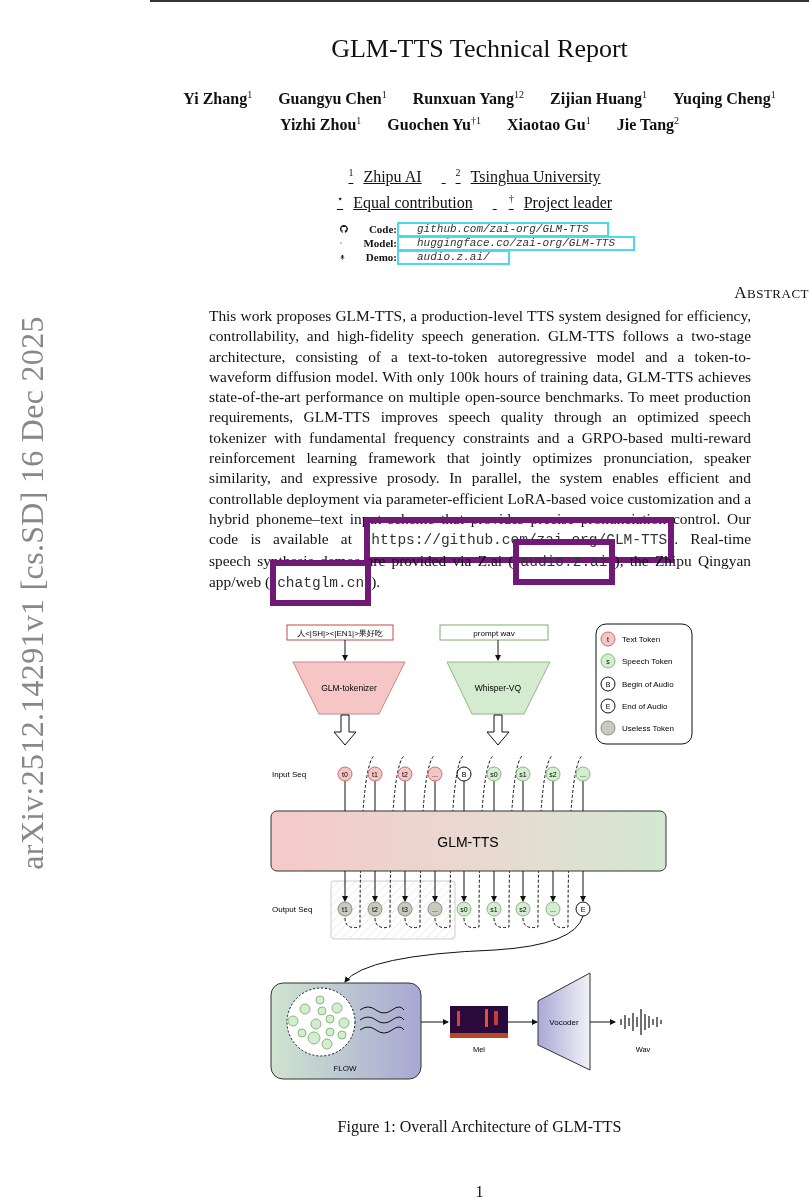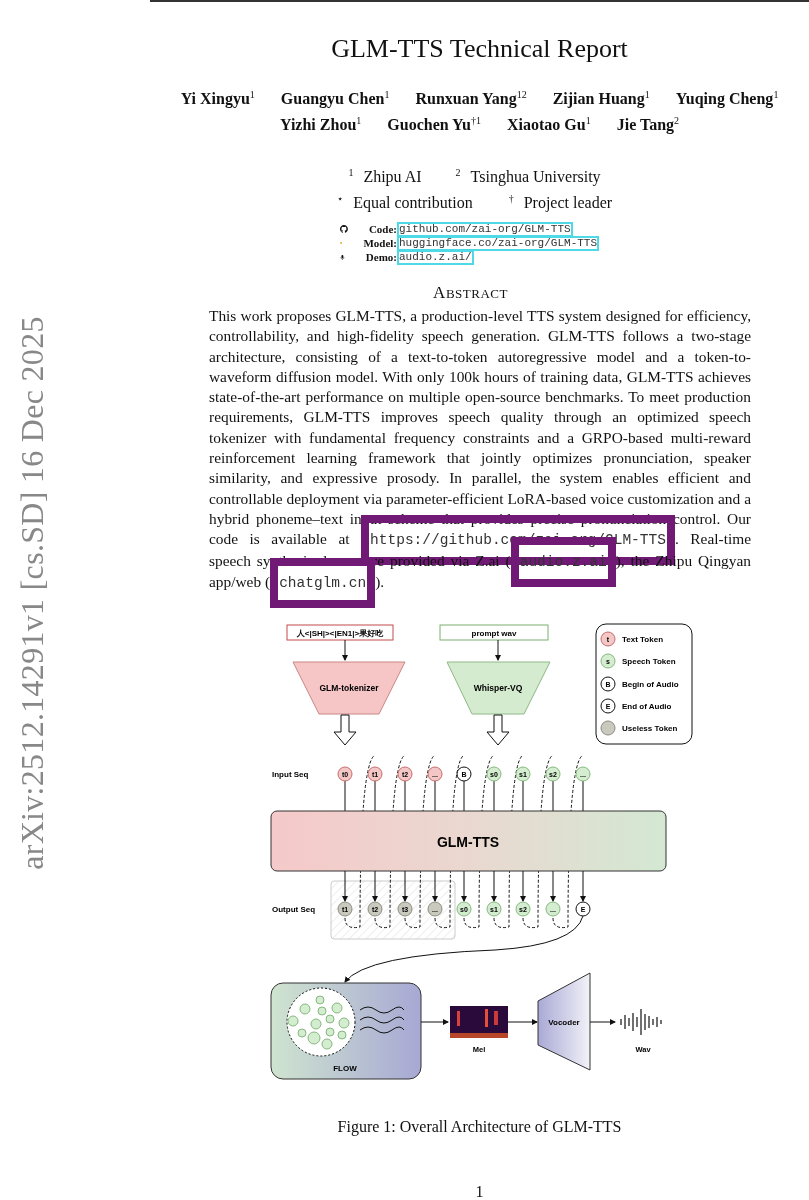--- a/index.html
+++ b/index.html
@@ -3,46 +3,46 @@
 <meta charset="utf-8">
 <style>
   html, body { margin:0; padding:0; background:#ffffff; }
   body { width:809px; height:1200px; position:relative; overflow:hidden; font-family:"Liberation Serif", serif; color:#111; }
   .topline { position:absolute; left:150px; top:0; width:659px; height:2px; background:#333; }
   .arxiv { position:absolute; left:-268px; top:573px; width:600px; height:40px; transform:rotate(-90deg); transform-origin:center; text-align:center; font-size:32px; color:#888; line-height:40px; white-space:nowrap; letter-spacing:0.3px; }
   .title { position:absolute; left:150px; width:659px; top:34px; text-align:center; font-weight:normal; font-size:26px; }
   .authors { position:absolute; left:150px; width:659px; top:84px; text-align:center; font-weight:bold; font-size:16px; line-height:21.5px; }
   .authors .a { margin:0 11px; white-space:nowrap; }
   sup { font-size:10px; font-weight:normal; vertical-align:6px; }
-  .affil { position:absolute; left:150px; width:659px; top:162px; text-align:center; font-size:16px; line-height:22px; }
+  .affil { position:absolute; left:150px; width:659px; top:162px; text-align:center; font-size:16px; line-height:22px;text-decoration:underline; }
   .affil span { margin:0 10px; }
   .links { position:absolute; left:340px; top:222px; font-size:11px; line-height:14px; }
   .links .row { display:flex; align-items:center; height:14px; }
   .links .lbl { font-weight:bold; width:57px; display:flex; align-items:center; gap:21px; }
-  .links .url { font-family:"Liberation Mono", monospace; font-size:11px; border:2px solid #4dd9e6; padding:0 0; line-height:11px; color:#333; }
-  .abs-title { position:absolute; left:141px; width:659px; top:283px; text-align:center; font-size:17px; letter-spacing:0.5px; }
+  .links .url { font-family:"Liberation Mono", monospace; font-size:11px; border:2px solid #4dd9e6; padding:0 18px; line-height:11px; color:#333;font-style:italic; }
+  .abs-title { position:absolute; left:150px; width:659px; top:283px; text-align:right; font-size:17px; letter-spacing:0.5px; }
   .abs-title .sc { font-size:13px; }
   .abstract { position:absolute; left:209px; width:542px; top:306px; font-size:15.4px; line-height:20.3px; text-align:justify; }
-  .link-inline { font-family:"Liberation Mono", monospace; font-size:14.5px; border:8px solid #701a75; padding:9px 1px; color:#333; }
-  .fig { position:absolute; left:265px; top:615px; width:430px; height:475px;font-weight:bold; }
+  .link-inline { font-family:"Liberation Mono", monospace; font-size:14.5px; border:6px solid #701a75; padding:9px 1px; color:#333; }
+  .fig { position:absolute; left:265px; top:615px; width:430px; height:475px; }
   .caption { position:absolute; left:150px; width:659px; top:1118px; text-align:center; font-size:16px; }
   .pagenum { position:absolute; left:150px; width:659px; top:1183px; text-align:center; font-size:16px; }
   .figtext { font-family:"Liberation Sans", sans-serif; }
 </style>
 </head>
 <body>
 
 <div class="topline"></div>
 <div class="arxiv">arXiv:2512.14291v1  [cs.SD]  16 Dec 2025</div>
 
 <div class="title">GLM-TTS Technical Report</div>
 
 <div class="authors">
   <div>
-    <span class="a"><span>Yi Xingyu</span><sup>1</sup></span>
+    <span class="a"><span>Yi Zhang</span><sup>1</sup></span>
     <span class="a"><span>Guangyu Chen</span><sup>1</sup></span>
     <span class="a"><span>Runxuan Yang</span><sup>12</sup></span>
     <span class="a"><span>Zijian Huang</span><sup>1</sup></span>
     <span class="a"><span>Yuqing Cheng</span><sup>1</sup></span>
   </div>
   <div>
     <span class="a"><span>Yizhi Zhou</span><sup>1</sup></span>
     <span class="a"><span>Guochen Yu</span><sup>†1</sup></span>
     <span class="a"><span>Xiaotao Gu</span><sup>1</sup></span>
     <span class="a"><span>Jie Tang</span><sup>2</sup></span>

